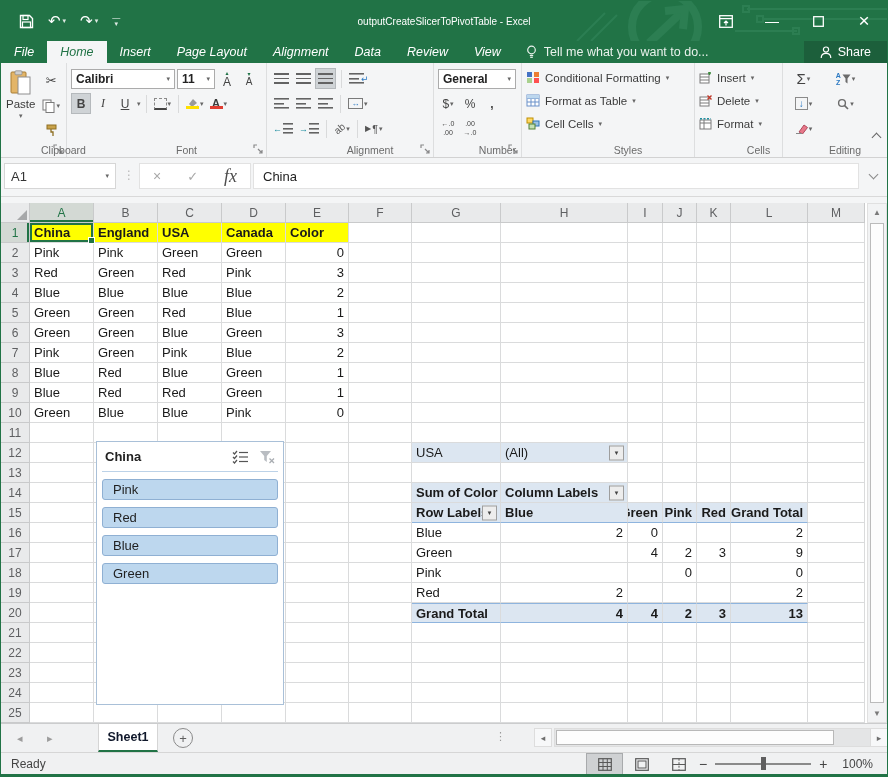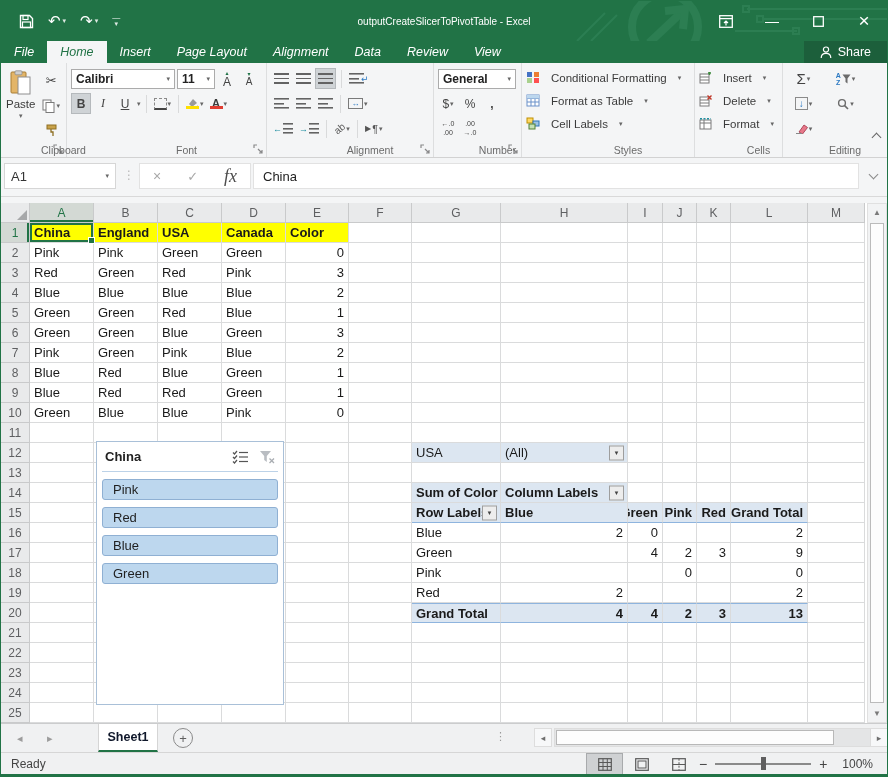--- a/index.html
+++ b/index.html
@@ -41,21 +41,21 @@
   .ibtn.active { background:#CFD3D6; border:1px solid #B5B9BC; }
   .vsep { width:1px; height:18px; background:#D9DADB; margin:0 3px; }
   .li { width:15px; height:11px; background:repeating-linear-gradient(to bottom,#636363 0 1.6px,transparent 1.6px 4.6px); }
   .li.short { background:
       linear-gradient(#636363,#636363) 0 0/15px 1.6px no-repeat,
       linear-gradient(#636363,#636363) 0 4.6px/10px 1.6px no-repeat,
       linear-gradient(#636363,#636363) 0 9.2px/15px 1.6px no-repeat; }
   .bigbtn { width:36px; display:flex; flex-direction:column; align-items:center; gap:2px; padding-top:4px; color:#3b3b3b; }
   .clip { display:flex; gap:4px; }
   .clipcol { display:flex; flex-direction:column; justify-content:flex-start; gap:4px; padding-top:4px; }
-  .srow { display:flex; align-items:center; gap:11px; height:23px; white-space:nowrap; color:#3b3b3b; }
+  .srow { display:flex; align-items:center; gap:5px; height:23px; white-space:nowrap; color:#3b3b3b; }
   .bu { font-weight:bold; }
   .bi { font-style:italic; font-family:"Liberation Serif",serif; }
   .uu { text-decoration:underline; }
   .redbar { display:inline-block; width:13px; height:3px; background:#E03C31; margin-top:-2px; }
   .yelbar { display:inline-block; width:13px; height:3px; background:#FFE000; margin-top:-2px; }
   .colA { display:flex; flex-direction:column; align-items:center; line-height:1; }
   .decbtn { display:flex; flex-direction:column; align-items:center; font-size:7px; line-height:1.1; color:#444; padding:0 3px; }
   .edgrid { display:grid; grid-template-columns:auto auto; grid-auto-rows:25px; column-gap:8px; align-items:center; }
   .chevcollapse { align-self:flex-end; margin:0 8px 14px 6px; color:#666; font-size:10px; }
 
@@ -209,20 +209,28 @@
 
   <div class="tabbar">
     <span class="rtab">File</span>
     <span class="rtab active">Home</span>
     <span class="rtab">Insert</span>
     <span class="rtab">Page Layout</span>
     <span class="rtab">Alignment</span>
     <span class="rtab">Data</span>
     <span class="rtab">Review</span>
     <span class="rtab">View</span>
+    <span class="tellme">
+      <svg width="11" height="14" viewBox="0 0 11 14">
+        <circle cx="5.5" cy="5" r="3.8" fill="none" stroke="#E9F2EC" stroke-width="1.2"></circle>
+        <line x1="3.8" y1="10.5" x2="7.2" y2="10.5" stroke="#E9F2EC" stroke-width="1.2"></line>
+        <line x1="4.2" y1="12.3" x2="6.8" y2="12.3" stroke="#E9F2EC" stroke-width="1.2"></line>
+      </svg>
+      <span>Tell me what you want to do...</span>
+    </span>
     <span class="sharebtn">
       <svg width="12" height="13" viewBox="0 0 12 13">
         <circle cx="6" cy="3.6" r="2.6" fill="none" stroke="#fff" stroke-width="1.2"></circle>
         <path d="M1.2 12 c0-3 2.2-4.6 4.8-4.6 s4.8 1.6 4.8 4.6" fill="none" stroke="#fff" stroke-width="1.2"></path>
       </svg>
       <span>Share</span>
     </span>
   </div>
 
   <div class="ribbon">
@@ -432,21 +440,21 @@
         </svg>
         <span>Format as Table</span>
           <span class="arr">▾</span>
       </div>
       <div class="srow">
         <svg width="14" height="13" viewBox="0 0 14 13">
           <rect x="1" y="1" width="6" height="5" fill="#FFD966" stroke="#BF9000"></rect>
           <rect x="7" y="4" width="6" height="5" fill="#9DC3E6" stroke="#2E74B5"></rect>
           <rect x="3" y="7" width="6" height="5" fill="#C5E0B4" stroke="#538135"></rect>
         </svg>
-        <span>Cell Labels</span>
+        <span>Cell Cells</span>
           <span class="arr">▾</span>
       </div>
       <div class="glabel">Styles</div>
     </div>
 
     <div class="rgroup" style="width:88px;">
       <div class="srow">
         <svg width="13" height="12" viewBox="0 0 13 12">
           <rect x="1" y="2" width="9" height="9" fill="#fff" stroke="#7a7a7a"></rect>
           <line x1="1" y1="5" x2="10" y2="5" stroke="#7a7a7a"></line>

